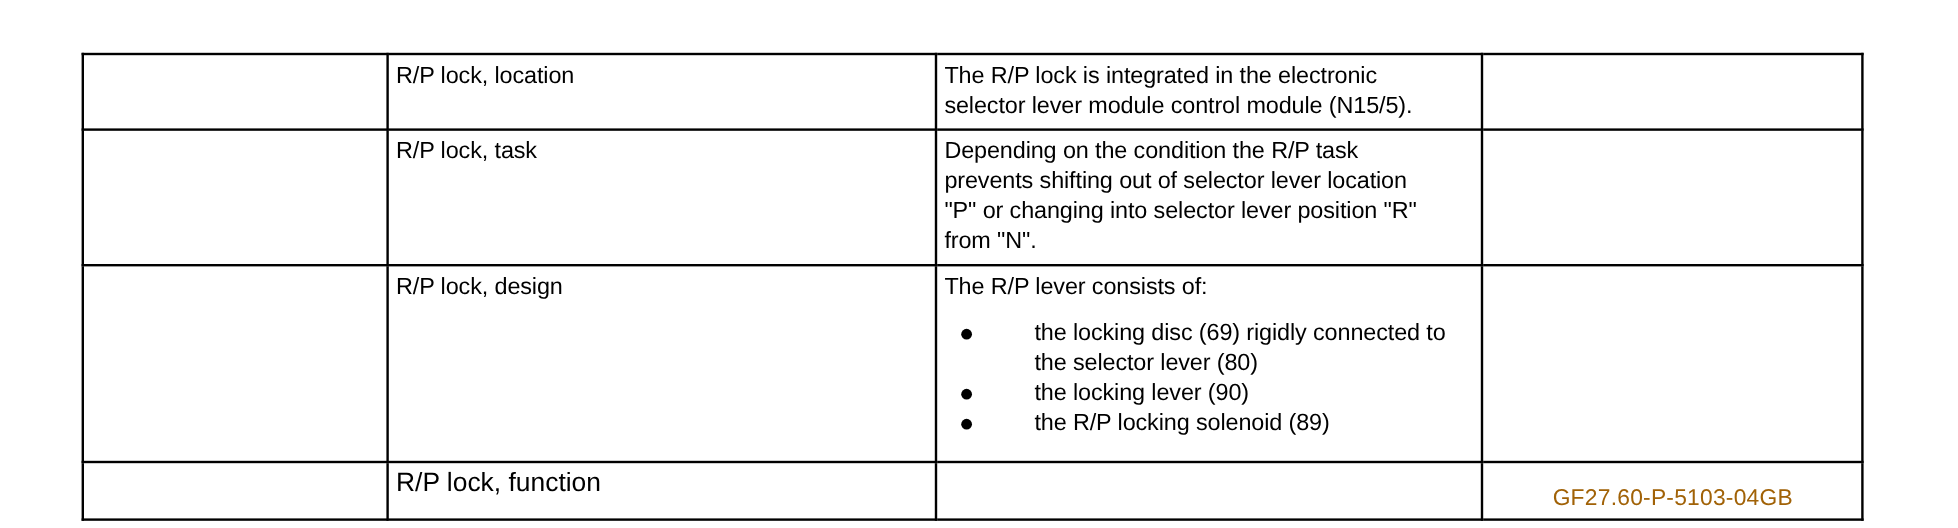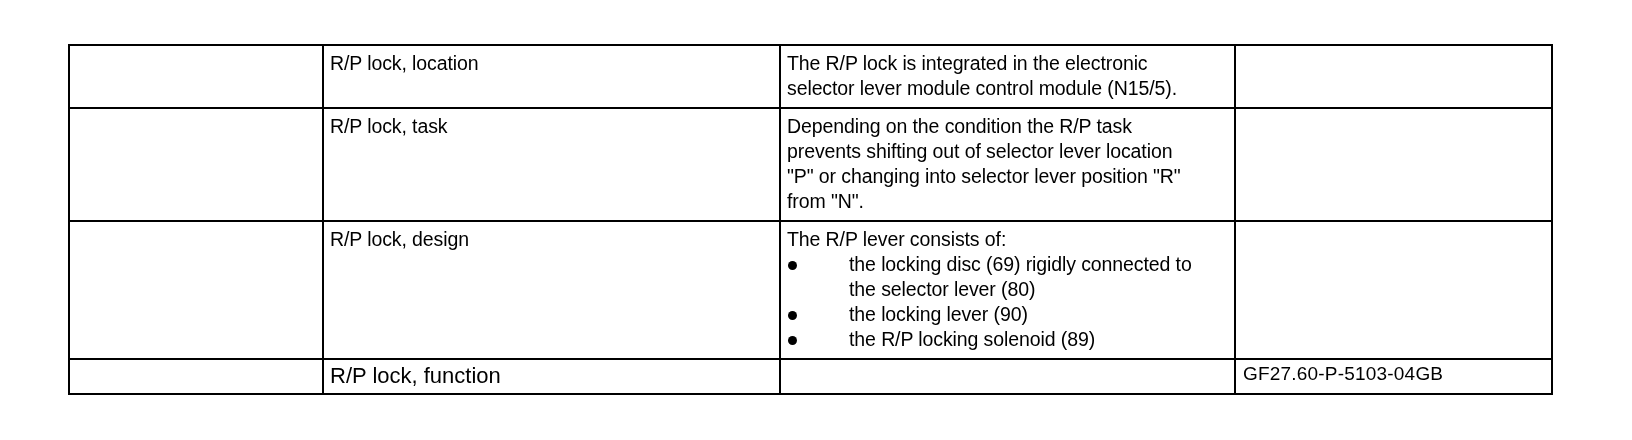--- a/index.html
+++ b/index.html
@@ -55,44 +55,45 @@
 
   .row-fun td {
     border-top-width: 2px;
     border-bottom-width: 2px;
   }
   .thin-right { border-right-width: 1px; }
   .thin-left  { border-left-width: 1px; }
 
   .bullet-list {
     list-style: none;
-    margin: 0;
+    margin: 13px;
     padding: 0;
   }
   .bullet-list li {
     position: relative;
     padding-left: 62px;
     line-height: 25px;
   }
   .bullet-list li .dot {
     position: absolute;
     left: 1px;
     top: 9px;
     width: 9px;
     height: 9px;
     background: #000000;
     border-radius: 50%;
   }
   .ref-code {
-    padding: 2px 6px 4px 7px;
+    padding: 18px 6px 4px 7px;
     font-size: 19px;
     line-height: 24px;
-    color: #000000;
+    color: #a16207;
     letter-spacing: 0.2px;
     white-space: nowrap;
+    text-align: center;
   }
   .fn-label {
     padding: 4px 6px 4px 6px;
     font-size: 22px;
     line-height: 24px;
   }
   .nowrap-line { white-space: pre-wrap; }
 </style>
 </head>
 <body>

